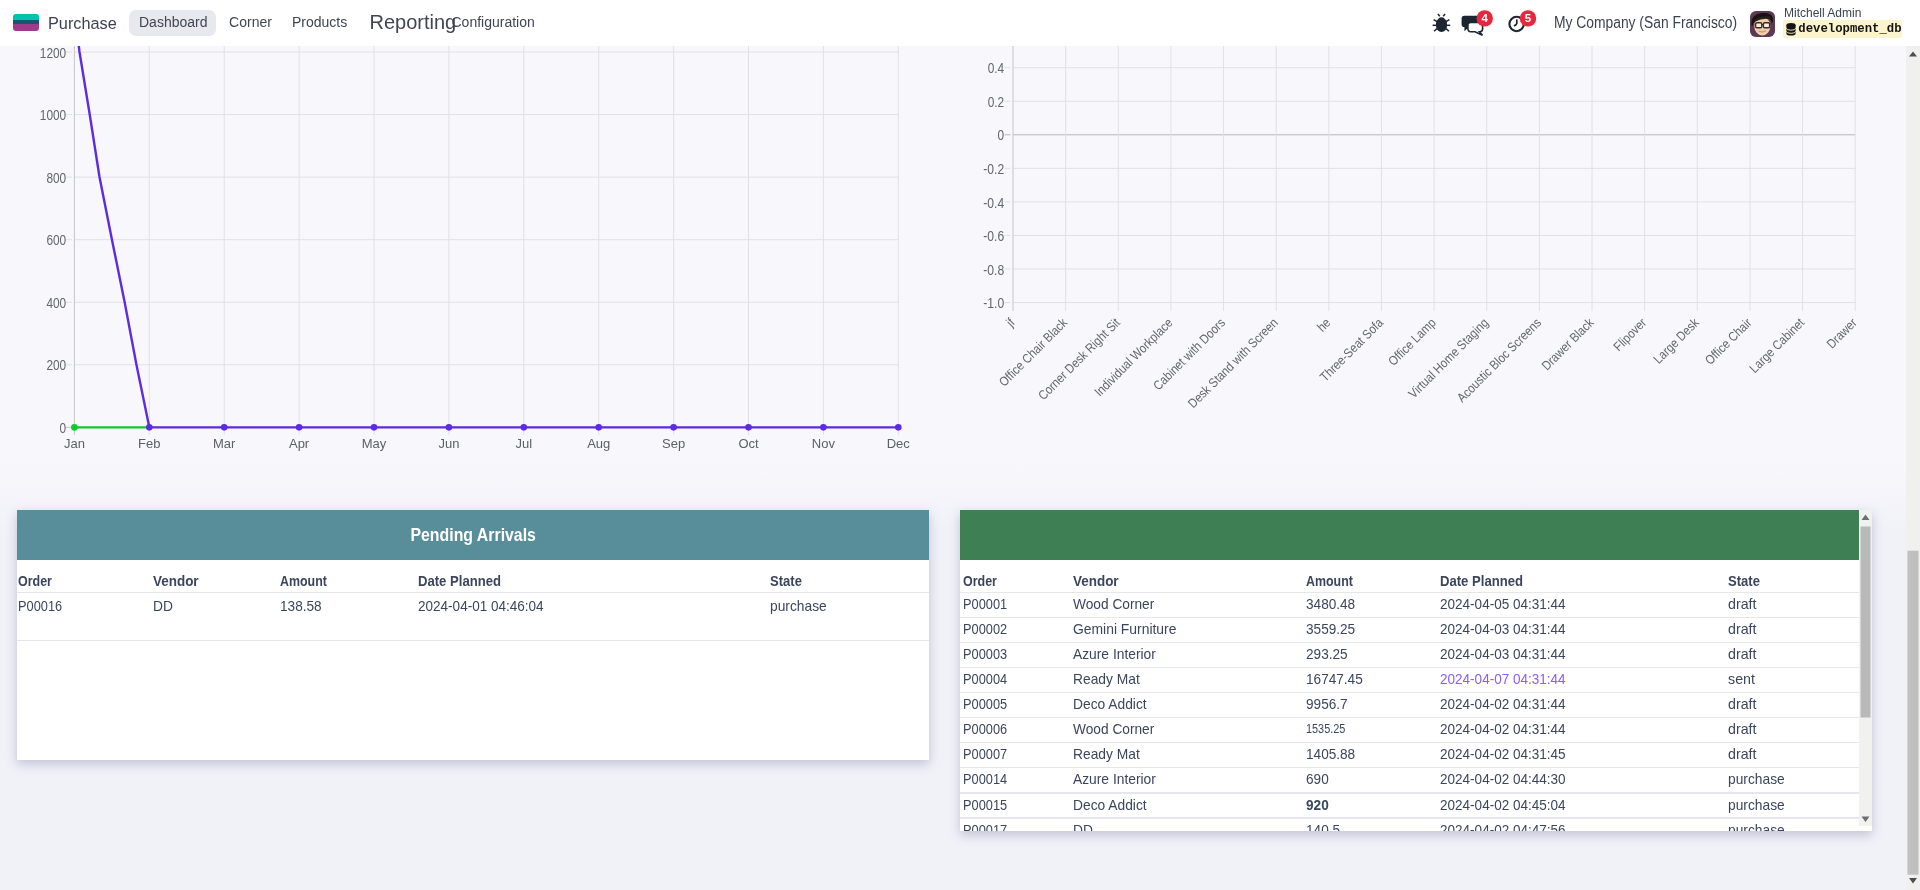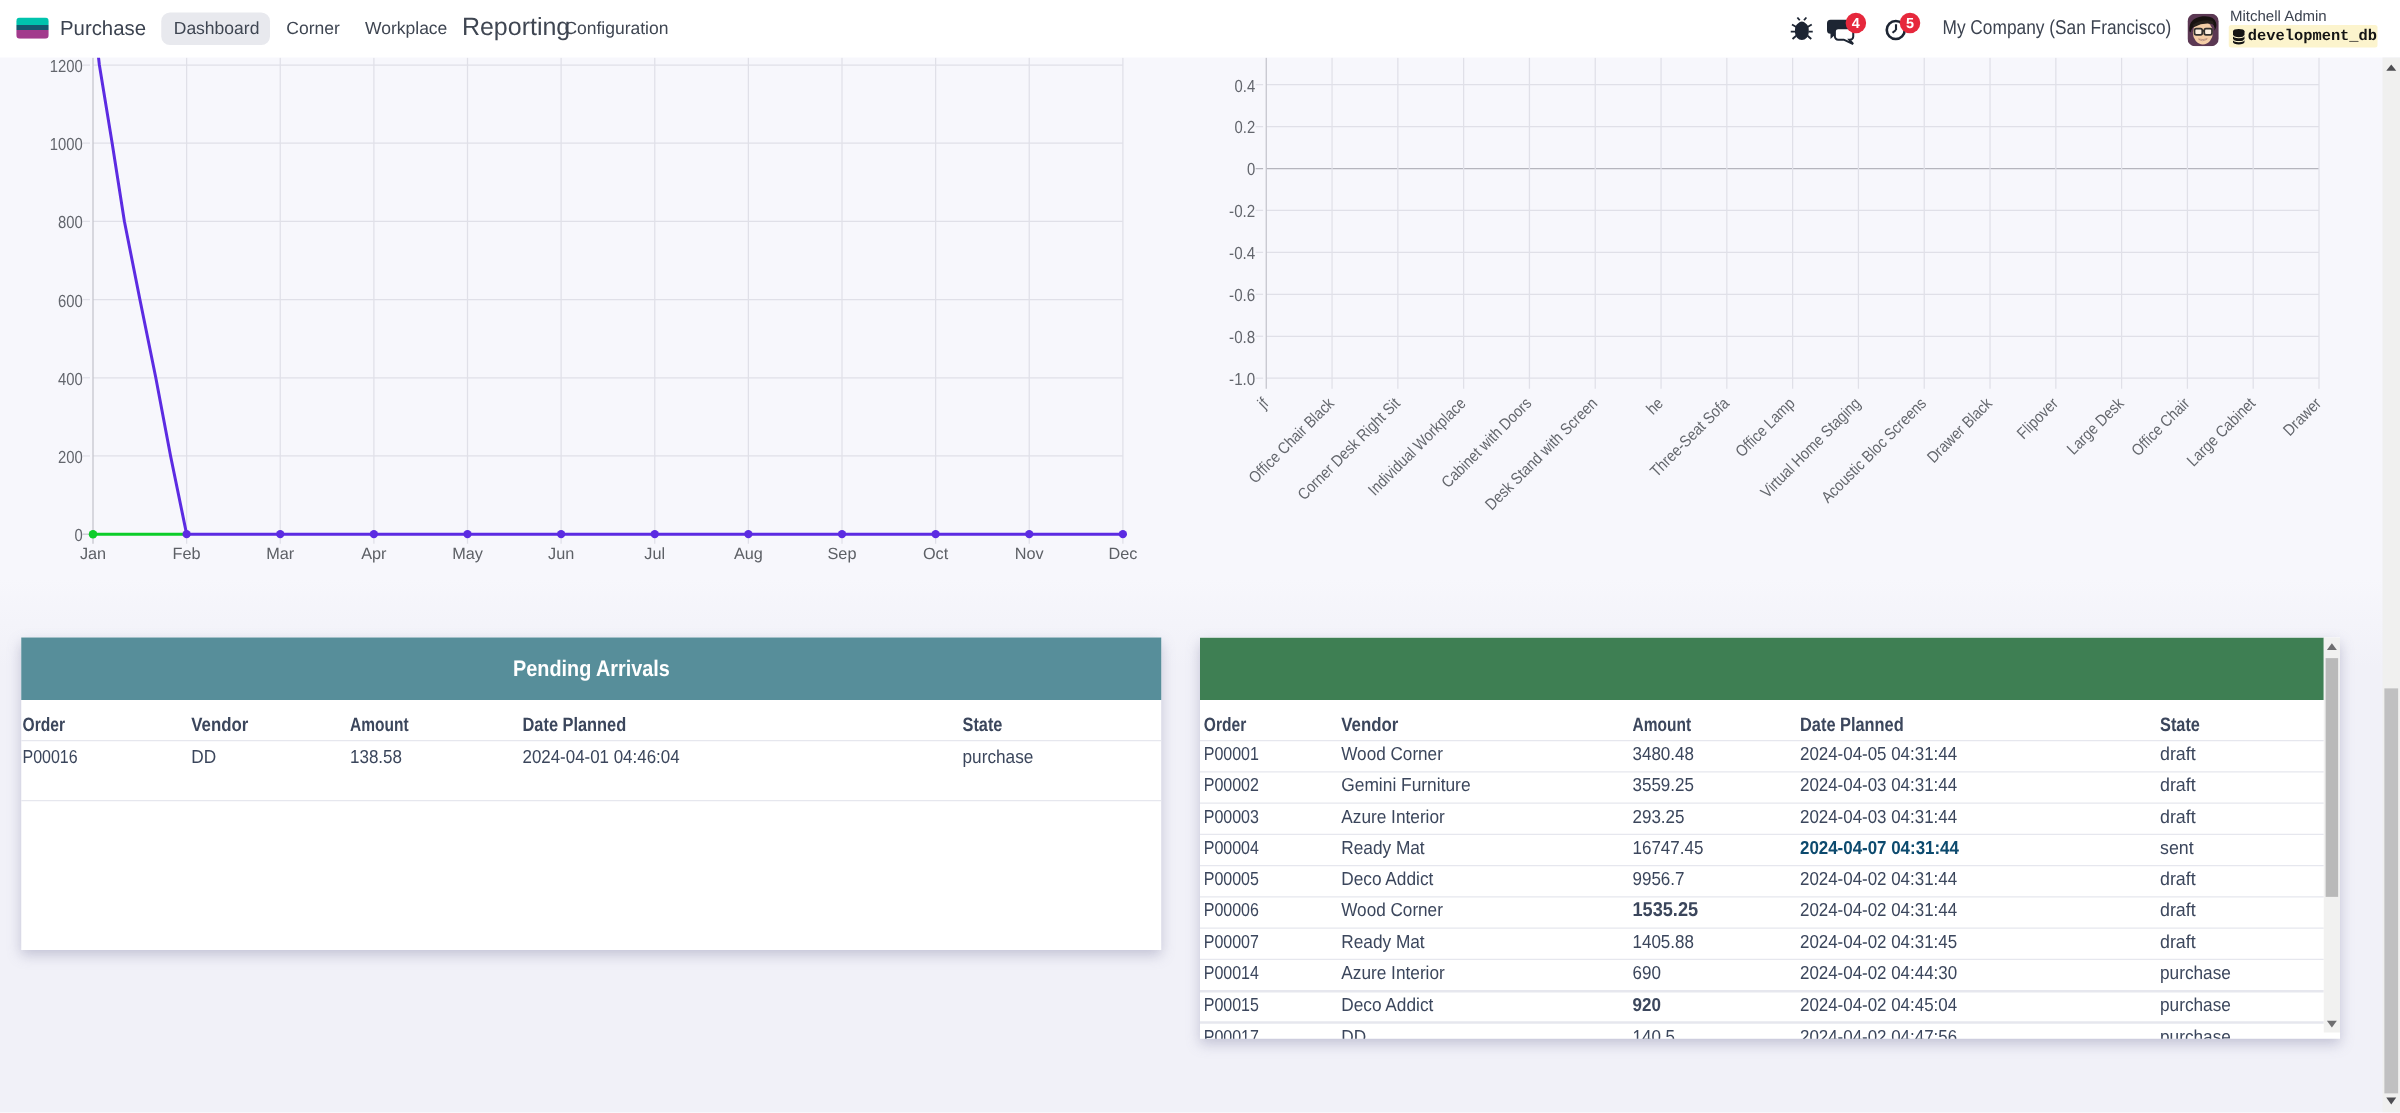--- a/index.html
+++ b/index.html
@@ -163,32 +163,32 @@
 <div style="position:absolute;left:0;top:132.2px;width:899.1px;height:1.6px;background:#e6e7ee"></div>
 <div style="position:absolute;left:2.9px;top:134.725px;height:20px;line-height:20px;font-size:15.0px;font-weight:normal;color:#3b465c;white-space:nowrap"><span style="display:inline-block;transform:scaleX(0.853);transform-origin:0 50%">P00003</span></div>
     <div style="position:absolute;left:112.8px;top:134.725px;height:20px;line-height:20px;font-size:15.0px;font-weight:normal;color:#3b465c;white-space:nowrap"><span style="display:inline-block;transform:scaleX(0.92);transform-origin:0 50%">Azure Interior</span></div>
     <div style="position:absolute;left:346.1px;top:134.725px;height:20px;line-height:20px;font-size:15.0px;font-weight:normal;color:#3b465c;white-space:nowrap"><span style="display:inline-block;transform:scaleX(0.907);transform-origin:0 50%">293.25</span></div>
     <div style="position:absolute;left:480.1px;top:134.725px;height:20px;line-height:20px;font-size:15.0px;font-weight:normal;color:#3b465c;white-space:nowrap"><span style="display:inline-block;transform:scaleX(0.902);transform-origin:0 50%">2024-04-03 04:31:44</span></div>
     <div style="position:absolute;left:768.0px;top:134.725px;height:20px;line-height:20px;font-size:15.0px;font-weight:normal;color:#3b465c;white-space:nowrap"><span style="display:inline-block;transform:scaleX(0.95);transform-origin:0 50%">draft</span></div>
 <div style="position:absolute;left:0;top:157.2px;width:899.1px;height:1.6px;background:#e6e7ee"></div>
 <div style="position:absolute;left:2.9px;top:159.77499999999998px;height:20px;line-height:20px;font-size:15.0px;font-weight:normal;color:#3b465c;white-space:nowrap"><span style="display:inline-block;transform:scaleX(0.853);transform-origin:0 50%">P00004</span></div>
     <div style="position:absolute;left:112.8px;top:159.77499999999998px;height:20px;line-height:20px;font-size:15.0px;font-weight:normal;color:#3b465c;white-space:nowrap"><span style="display:inline-block;transform:scaleX(0.92);transform-origin:0 50%">Ready Mat</span></div>
     <div style="position:absolute;left:346.1px;top:159.77499999999998px;height:20px;line-height:20px;font-size:15.0px;font-weight:normal;color:#3b465c;white-space:nowrap"><span style="display:inline-block;transform:scaleX(0.907);transform-origin:0 50%">16747.45</span></div>
-    <div style="position:absolute;left:480.1px;top:159.77499999999998px;height:20px;line-height:20px;font-size:15.0px;font-weight:bold;color:#0c4a6e;white-space:nowrap"><span style="display:inline-block;transform:scaleX(0.902);transform-origin:0 50%">2024-04-07 04:31:44</span></div>
+    <div style="position:absolute;left:480.1px;top:159.77499999999998px;height:20px;line-height:20px;font-size:15.0px;font-weight:normal;color:#8b5cf6;white-space:nowrap"><span style="display:inline-block;transform:scaleX(0.902);transform-origin:0 50%">2024-04-07 04:31:44</span></div>
     <div style="position:absolute;left:768.0px;top:159.77499999999998px;height:20px;line-height:20px;font-size:15.0px;font-weight:normal;color:#3b465c;white-space:nowrap"><span style="display:inline-block;transform:scaleX(0.95);transform-origin:0 50%">sent</span></div>
 <div style="position:absolute;left:0;top:182.3px;width:899.1px;height:1.6px;background:#e6e7ee"></div>
 <div style="position:absolute;left:2.9px;top:184.825px;height:20px;line-height:20px;font-size:15.0px;font-weight:normal;color:#3b465c;white-space:nowrap"><span style="display:inline-block;transform:scaleX(0.853);transform-origin:0 50%">P00005</span></div>
     <div style="position:absolute;left:112.8px;top:184.825px;height:20px;line-height:20px;font-size:15.0px;font-weight:normal;color:#3b465c;white-space:nowrap"><span style="display:inline-block;transform:scaleX(0.92);transform-origin:0 50%">Deco Addict</span></div>
     <div style="position:absolute;left:346.1px;top:184.825px;height:20px;line-height:20px;font-size:15.0px;font-weight:normal;color:#3b465c;white-space:nowrap"><span style="display:inline-block;transform:scaleX(0.907);transform-origin:0 50%">9956.7</span></div>
     <div style="position:absolute;left:480.1px;top:184.825px;height:20px;line-height:20px;font-size:15.0px;font-weight:normal;color:#3b465c;white-space:nowrap"><span style="display:inline-block;transform:scaleX(0.902);transform-origin:0 50%">2024-04-02 04:31:44</span></div>
     <div style="position:absolute;left:768.0px;top:184.825px;height:20px;line-height:20px;font-size:15.0px;font-weight:normal;color:#3b465c;white-space:nowrap"><span style="display:inline-block;transform:scaleX(0.95);transform-origin:0 50%">draft</span></div>
 <div style="position:absolute;left:0;top:207.3px;width:899.1px;height:1.6px;background:#e6e7ee"></div>
 <div style="position:absolute;left:2.9px;top:209.875px;height:20px;line-height:20px;font-size:15.0px;font-weight:normal;color:#3b465c;white-space:nowrap"><span style="display:inline-block;transform:scaleX(0.853);transform-origin:0 50%">P00006</span></div>
     <div style="position:absolute;left:112.8px;top:209.875px;height:20px;line-height:20px;font-size:15.0px;font-weight:normal;color:#3b465c;white-space:nowrap"><span style="display:inline-block;transform:scaleX(0.914);transform-origin:0 50%">Wood Corner</span></div>
-    <div style="position:absolute;left:346.1px;top:209.875px;height:20px;line-height:20px;font-size:16px;font-weight:bold;color:#3b465c;white-space:nowrap"><span style="display:inline-block;transform:scaleX(0.907);transform-origin:0 50%">1535.25</span></div>
+    <div style="position:absolute;left:346.1px;top:209.875px;height:20px;line-height:20px;font-size:12px;font-weight:normal;color:#3b465c;white-space:nowrap"><span style="display:inline-block;transform:scaleX(0.907);transform-origin:0 50%">1535.25</span></div>
     <div style="position:absolute;left:480.1px;top:209.875px;height:20px;line-height:20px;font-size:15.0px;font-weight:normal;color:#3b465c;white-space:nowrap"><span style="display:inline-block;transform:scaleX(0.902);transform-origin:0 50%">2024-04-02 04:31:44</span></div>
     <div style="position:absolute;left:768.0px;top:209.875px;height:20px;line-height:20px;font-size:15.0px;font-weight:normal;color:#3b465c;white-space:nowrap"><span style="display:inline-block;transform:scaleX(0.95);transform-origin:0 50%">draft</span></div>
 <div style="position:absolute;left:0;top:232.4px;width:899.1px;height:1.6px;background:#e6e7ee"></div>
 <div style="position:absolute;left:2.9px;top:234.925px;height:20px;line-height:20px;font-size:15.0px;font-weight:normal;color:#3b465c;white-space:nowrap"><span style="display:inline-block;transform:scaleX(0.853);transform-origin:0 50%">P00007</span></div>
     <div style="position:absolute;left:112.8px;top:234.925px;height:20px;line-height:20px;font-size:15.0px;font-weight:normal;color:#3b465c;white-space:nowrap"><span style="display:inline-block;transform:scaleX(0.92);transform-origin:0 50%">Ready Mat</span></div>
     <div style="position:absolute;left:346.1px;top:234.925px;height:20px;line-height:20px;font-size:15.0px;font-weight:normal;color:#3b465c;white-space:nowrap"><span style="display:inline-block;transform:scaleX(0.907);transform-origin:0 50%">1405.88</span></div>
     <div style="position:absolute;left:480.1px;top:234.925px;height:20px;line-height:20px;font-size:15.0px;font-weight:normal;color:#3b465c;white-space:nowrap"><span style="display:inline-block;transform:scaleX(0.902);transform-origin:0 50%">2024-04-02 04:31:45</span></div>
     <div style="position:absolute;left:768.0px;top:234.925px;height:20px;line-height:20px;font-size:15.0px;font-weight:normal;color:#3b465c;white-space:nowrap"><span style="display:inline-block;transform:scaleX(0.95);transform-origin:0 50%">draft</span></div>
 <div style="position:absolute;left:0;top:257.4px;width:899.1px;height:1.6px;background:#e6e7ee"></div>
 <div style="position:absolute;left:2.9px;top:259.975px;height:20px;line-height:20px;font-size:15.0px;font-weight:normal;color:#3b465c;white-space:nowrap"><span style="display:inline-block;transform:scaleX(0.853);transform-origin:0 50%">P00014</span></div>
@@ -219,21 +219,21 @@
 <div style="position:absolute;left:0;top:0;width:1920px;height:46px;background:#fff">
 <div style="position:absolute;left:13px;top:14px;width:26px;height:17px;border-radius:3px;overflow:hidden">
 <div style="height:6px;background:#00c3ad"></div>
       <div style="height:3.5px;background:#15586e"></div>
       <div style="height:7.5px;background:#a23a8c"></div>
     </div>
 <div style="position:absolute;left:48px;top:0;height:46px;line-height:46px;font-size:16.3px;color:#3c4350">Purchase</div>
 <div style="position:absolute;left:128.6px;top:9.5px;width:87px;height:26.2px;background:#e8e9ee;border-radius:7px"></div>
 <div style="position:absolute;left:139.0px;top:0;height:45px;line-height:45px;font-size:14px;color:#3f4652;white-space:nowrap"><span style="display:inline-block;transform-origin:0 50%">Dashboard</span></div>
 <div style="position:absolute;left:229.1px;top:0;height:45px;line-height:45px;font-size:14px;color:#3f4652;white-space:nowrap"><span style="display:inline-block;transform-origin:0 50%">Corner</span></div>
-<div style="position:absolute;left:292.0px;top:0;height:45px;line-height:45px;font-size:14px;color:#3f4652;white-space:nowrap"><span style="display:inline-block;transform-origin:0 50%">Workplace</span></div>
+<div style="position:absolute;left:292.0px;top:0;height:45px;line-height:45px;font-size:14px;color:#3f4652;white-space:nowrap"><span style="display:inline-block;transform-origin:0 50%">Products</span></div>
 <div style="position:absolute;left:369.5px;top:0;height:45px;line-height:45px;font-size:20px;color:#3f4652;white-space:nowrap"><span style="display:inline-block;transform-origin:0 50%">Reporting</span></div>
 <div style="position:absolute;left:451.5px;top:0;height:45px;line-height:45px;font-size:14px;color:#3f4652;white-space:nowrap"><span style="display:inline-block;transform-origin:0 50%">Configuration</span></div>
 <svg width="130" height="46" viewBox="1420 0 130 46" style="position:absolute;left:1420px;top:0" font-family="Liberation Sans, sans-serif">
 <g fill="#1d2533">
 <path d="M1438.6 18.6 a3.6 3.4 0 0 1 5.8 0 a6.2 6.2 0 0 1 2.6 5.2 v2.2 a5.5 6 0 0 1 -11 0 v-2.2 a6.2 6.2 0 0 1 2.6 -5.2 z"></path>
 <g stroke="#1d2533" stroke-width="1.5" fill="none">
 <line x1="1437" y1="21.6" x2="1433.6" y2="19.6"></line>
           <line x1="1446" y1="21.6" x2="1449.4" y2="19.6"></line>
 <line x1="1436" y1="25.3" x2="1432.6" y2="25.3"></line>
           <line x1="1446.8" y1="25.3" x2="1450.2" y2="25.3"></line>

